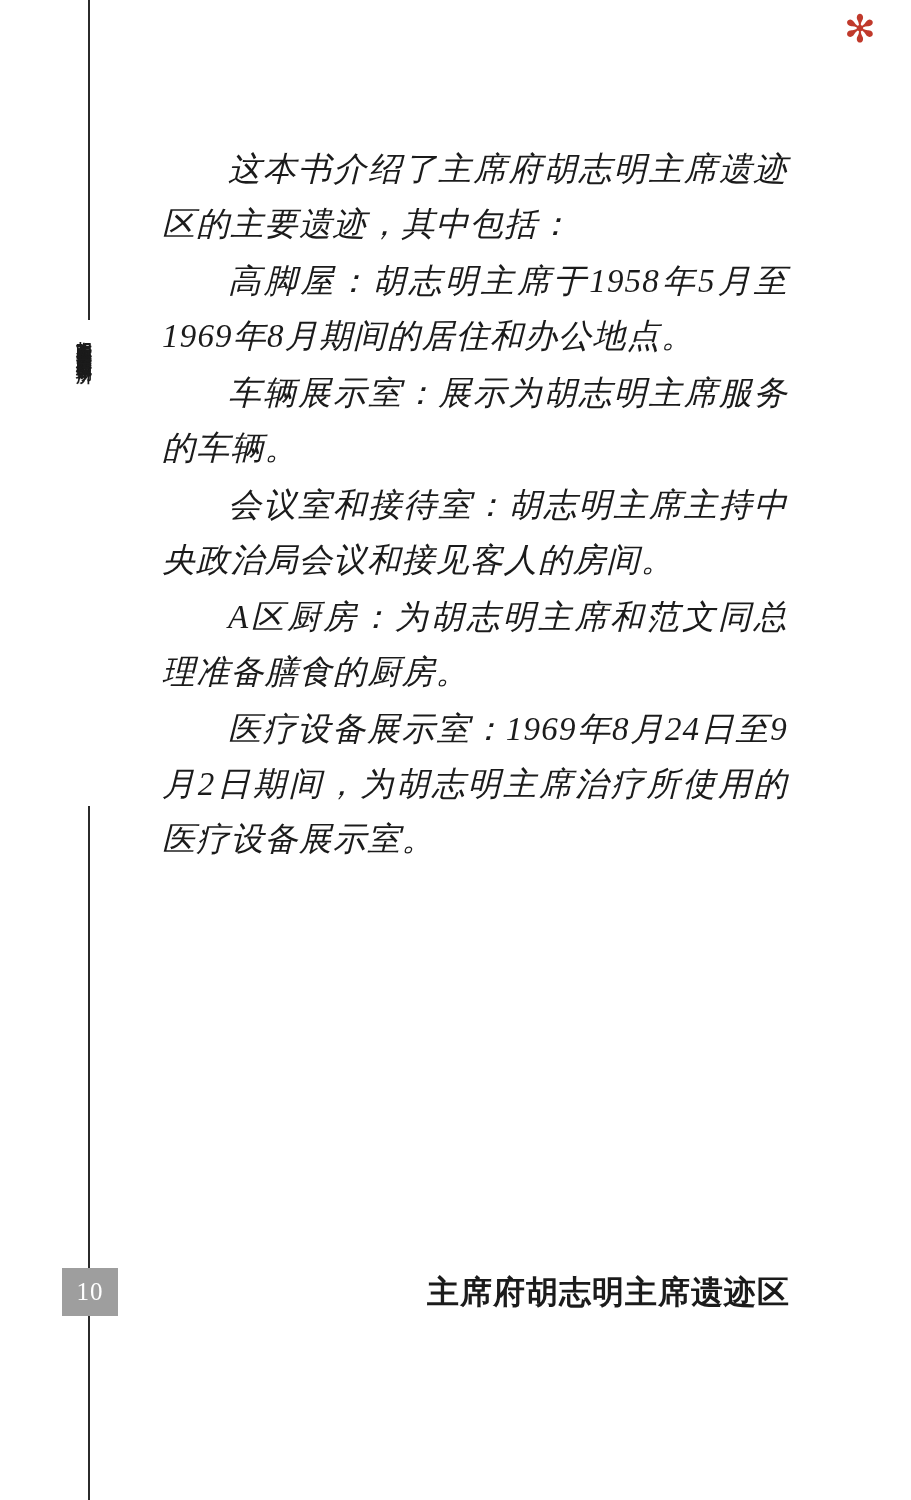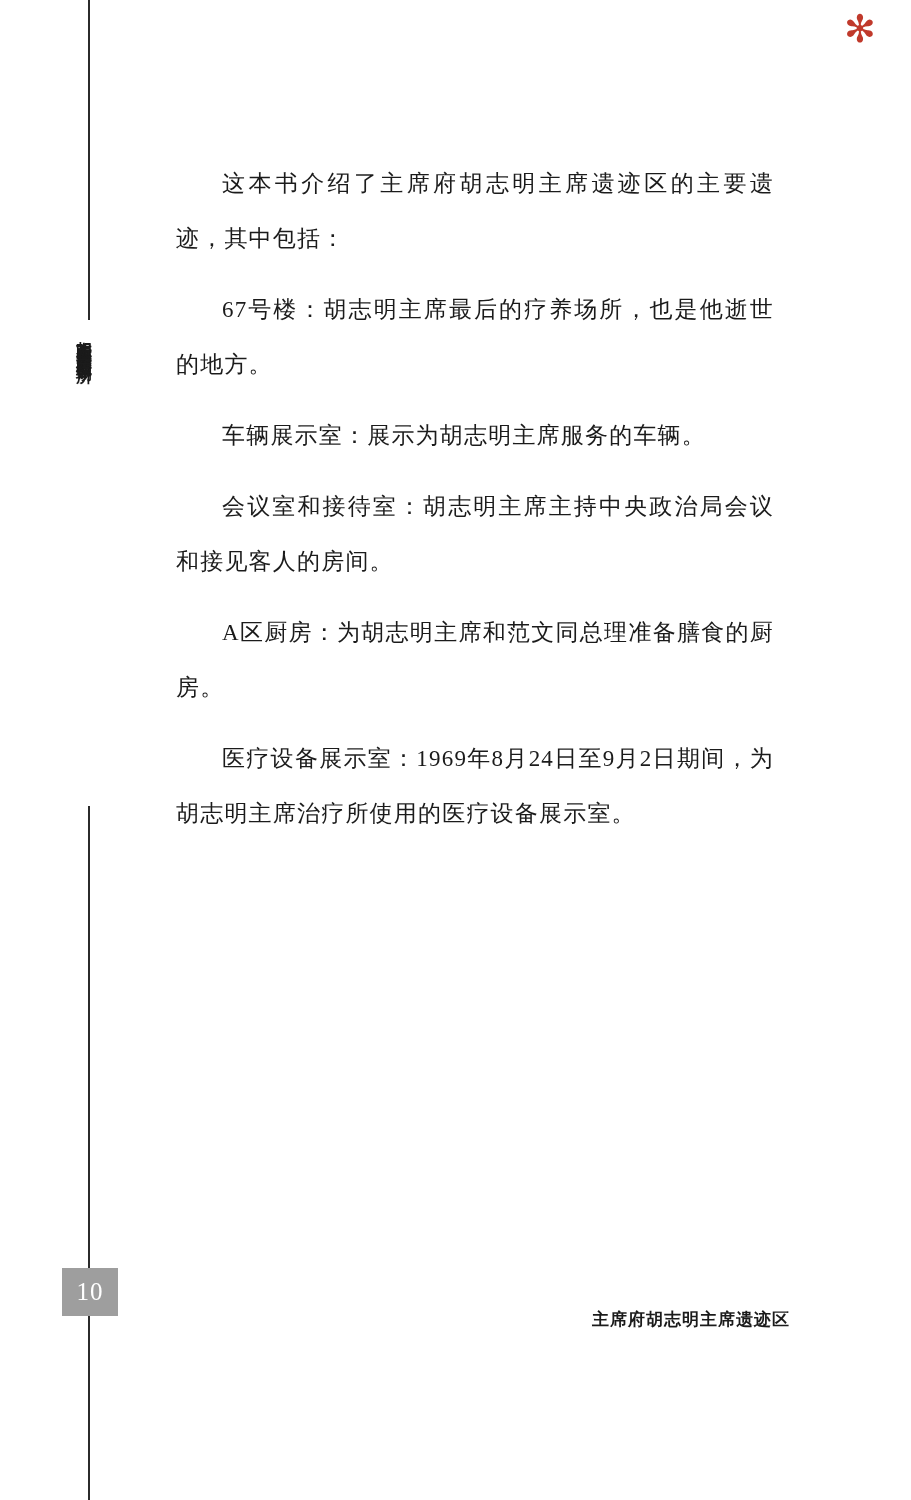--- a/index.html
+++ b/index.html
@@ -74,56 +74,57 @@
   }
 
   
   .content {
     position: absolute;
     left: 160px;
     top: 140px;
     width: 630px;
   }
   .para {
-    font-size: 23px;
+    font-size: 33px;
     line-height: 55px;
     letter-spacing: 1.2px;
     text-align: justify;
     text-justify: inter-character;
     text-indent: 2em;
-    margin: 16px;
+    margin: 2px;
+    font-style: italic;
   }
 
   
   .footer-title {
     position: absolute;
     left: 160px;
-    top: 1308px;
+    top: 1271px;
     width: 630px;
     text-align: right;
     font-family: "Liberation Sans", "DejaVu Sans", sans-serif;
     font-weight: bold;
-    font-size: 17px;
+    font-size: 32px;
     letter-spacing: 1px;
     color: #1b1b1b;
   }
 </style>
 </head>
 <body>
 
 <div class="corner-mark">✻</div>
 
 <div class="side-rail"></div>
 
 <div class="side-title">胡志明主席在河内主席府的居住和工作场所</div>
 
 <div class="page-number-box">10</div>
 
 <div class="content">
   <p class="para">这本书介绍了主席府胡志明主席遗迹区的主要遗迹，其中包括：</p>
-  <p class="para">67号楼：胡志明主席最后的疗养场所，也是他逝世的地方。</p>
+  <p class="para">高脚屋：胡志明主席于1958年5月至1969年8月期间的居住和办公地点。</p>
   <p class="para">车辆展示室：展示为胡志明主席服务的车辆。</p>
   <p class="para">会议室和接待室：胡志明主席主持中央政治局会议和接见客人的房间。</p>
   <p class="para">A区厨房：为胡志明主席和范文同总理准备膳食的厨房。</p>
   <p class="para">医疗设备展示室：1969年8月24日至9月2日期间，为胡志明主席治疗所使用的医疗设备展示室。</p>
 </div>
 
 <div class="footer-title">主席府胡志明主席遗迹区</div>
 
 </body></html>

